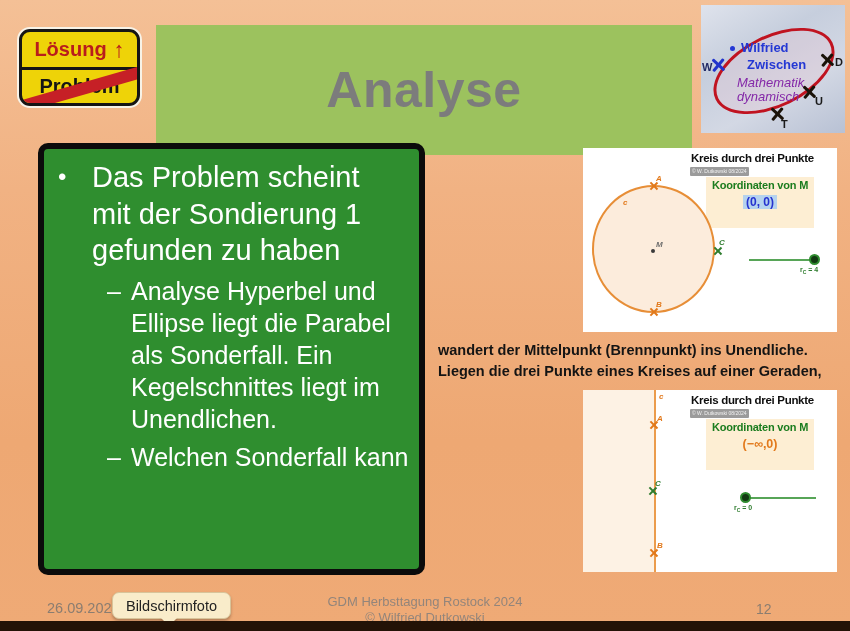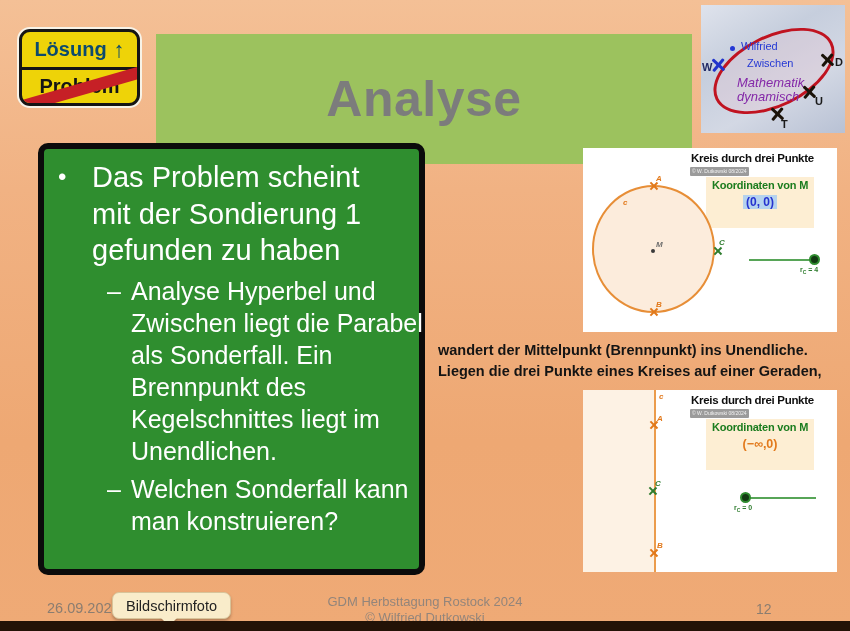--- a/index.html
+++ b/index.html
@@ -5,39 +5,39 @@
   html,body{margin:0;padding:0;}
   body{font-family:"Liberation Sans",sans-serif;}
   #slide{position:relative;width:850px;height:631px;overflow:hidden;
     background:linear-gradient(180deg,#f4c096 0%,#f1b283 30%,#eea873 70%,#efaa76 100%);}
 
   
   .sign{position:absolute;left:19px;top:29px;width:115px;height:71px;
     background:#eed308;border:3px solid #151515;border-radius:11px;
     box-shadow:0 0 0 2px #f7f3e8;overflow:hidden;}
   .sign-top{height:35px;border-bottom:3px solid #151515;display:flex;align-items:center;
-    justify-content:center;gap:7px;font-weight:bold;font-size:20px;color:#0c4a6e;}
+    justify-content:center;gap:7px;font-weight:bold;font-size:20px;color:#b91c1c;}
   .sign-arrow{font-size:22px;line-height:20px;}
   .sign-bottom{position:relative;height:33px;display:flex;align-items:center;
     justify-content:center;font-weight:bold;font-size:20px;color:#151515;}
   .sign-stripe{position:absolute;left:-15px;top:13px;width:150px;height:12px;
     background:#c62026;transform:rotate(-16deg);}
 
   
   .header{position:absolute;left:156px;top:25px;width:536px;height:130px;background:#9cc25e;
-    display:flex;align-items:center;justify-content:center;margin-top:9px;}
+    display:flex;align-items:center;justify-content:center;}
   .header .title{font-size:50px;font-weight:bold;color:#7c7c7c;letter-spacing:0.5px;}
 
   
   .logo{position:absolute;left:701px;top:5px;width:144px;height:128px;overflow:hidden;
     background:linear-gradient(150deg,#dfe3ec 0%,#c6cedd 35%,#d3d8e4 65%,#b8c1d4 100%);}
   .l-ellipse{position:absolute;left:8px;top:30px;width:124px;height:66px;border:3px solid #c01320;
     border-radius:50%;background:rgba(232,196,208,0.30);transform:rotate(-26deg);}
   .l-dot{position:absolute;left:29px;top:41px;width:5px;height:5px;border-radius:50%;background:#2438d4;}
-  .l-name{position:absolute;font-size:11px;font-weight:normal;color:#2438d4;white-space:nowrap;}
+  .l-name{position:absolute;font-size:13px;font-weight:bold;color:#2438d4;white-space:nowrap;}
   .l-sub{position:absolute;font-size:13px;font-weight:normal;font-style:italic;color:#8428a8;white-space:nowrap;}
   .xmark{position:absolute;width:14px;height:14px;color:#1a1208;}
   .xmark::before,.xmark::after{content:"";position:absolute;left:6px;top:-1px;width:2.6px;height:16px;background:currentColor;border-radius:1px;}
   .xmark::before{transform:rotate(40deg);}
   .xmark::after{transform:rotate(-47deg);}
   .xmark.blue{color:#2033cc;}
   .l-label{position:absolute;font-size:11px;font-weight:bold;color:#1a1a1a;}
   .l-label.navy{color:#222a66;}
 
   
@@ -145,32 +145,30 @@
       <div class="lines">
         <div class="ln">Das Problem scheint</div>
         <div class="ln">mit der Sondierung 1</div>
         <div class="ln">gefunden zu haben</div>
       </div>
     </div>
     <div class="row lvl2">
       <div class="marker">–</div>
       <div class="lines">
         <div class="ln">Analyse Hyperbel und</div>
-        <div class="ln">Zwischen liegt die Parabel</div>
+        <div class="ln">Ellipse liegt die Parabel</div>
         <div class="ln">als Sonderfall. Ein</div>
-        <div class="ln">Brennpunkt des</div>
         <div class="ln">Kegelschnittes liegt im</div>
         <div class="ln">Unendlichen.</div>
       </div>
     </div>
     <div class="row lvl2">
       <div class="marker">–</div>
       <div class="lines">
         <div class="ln">Welchen Sonderfall kann</div>
-        <div class="ln">man konstruieren?</div>
       </div>
     </div>
   </div>
 
   <div class="ggb ggb1">
     <div class="ggb-title">Kreis durch drei Punkte</div>
     <div class="ggb-badge">© W. Dutkowski 08/2024</div>
     <div class="coords">
       <div class="c-title">Koordinaten von M</div>
       <span class="c-val-blue">(0, 0)</span>

